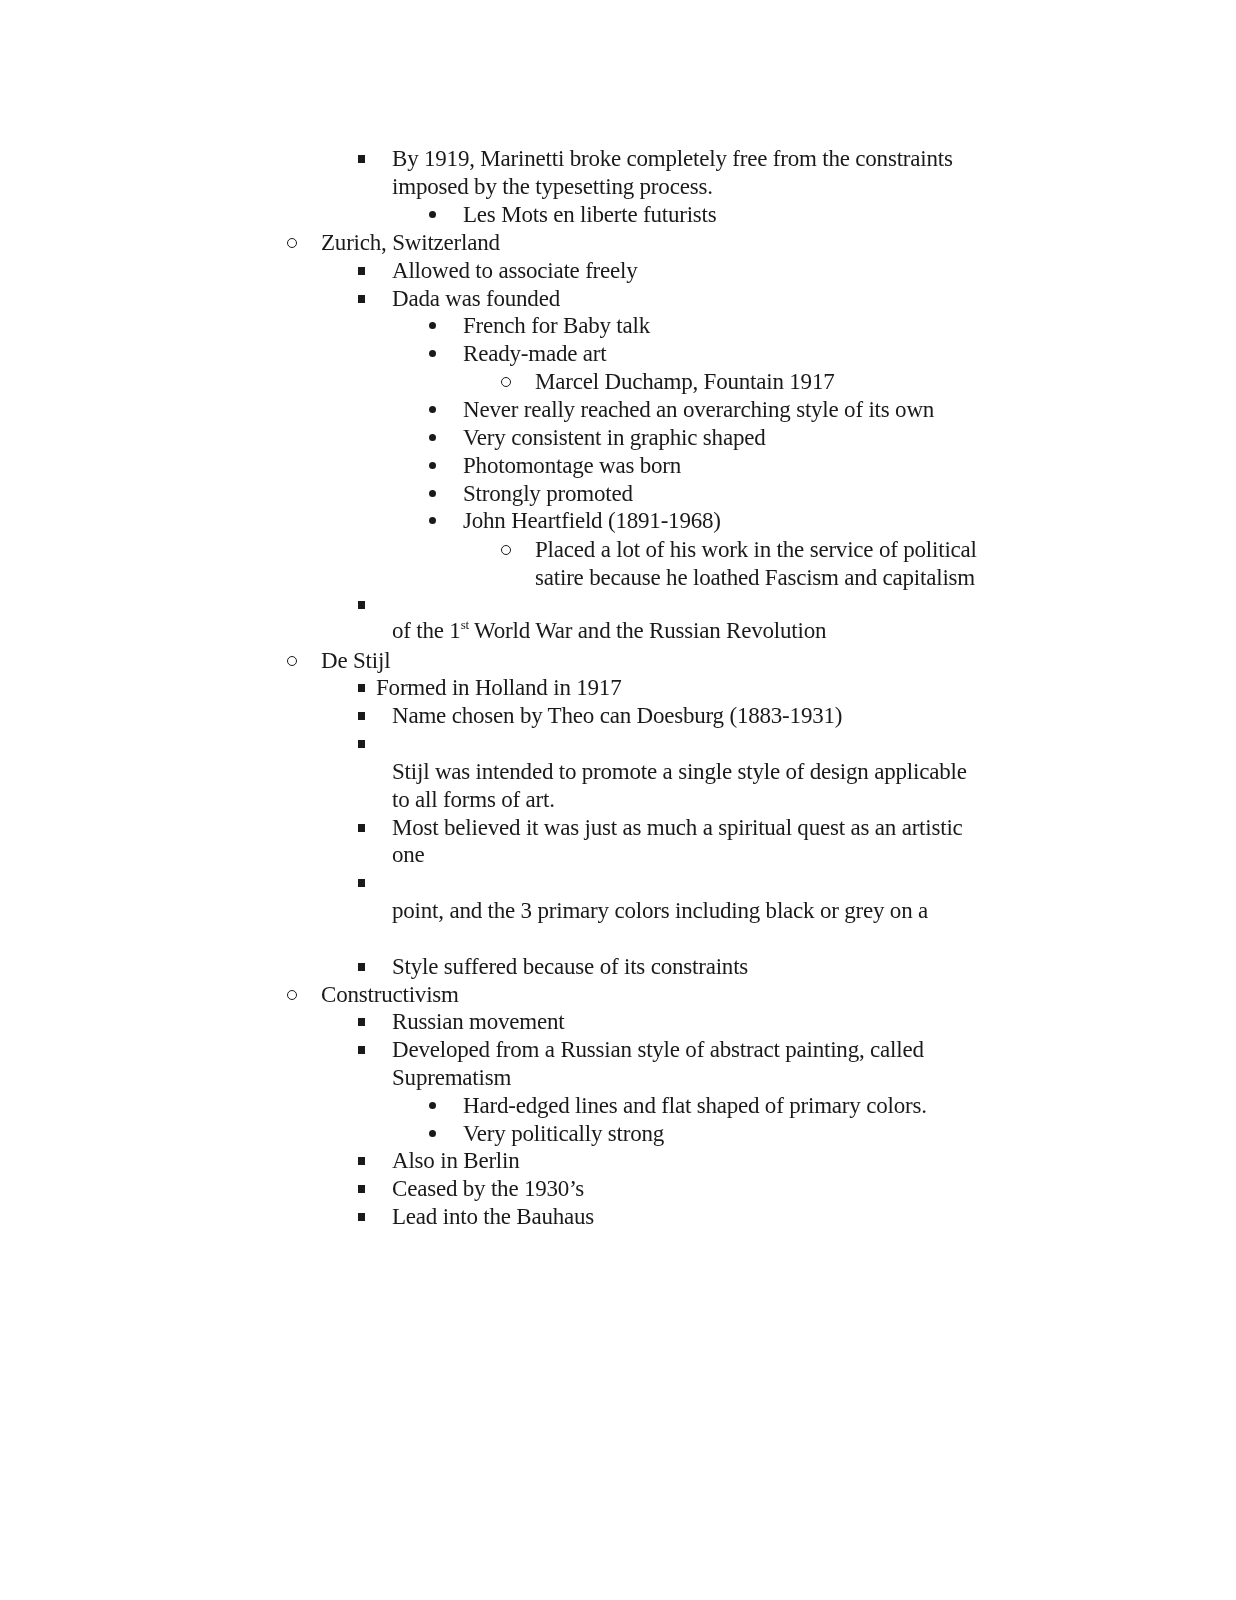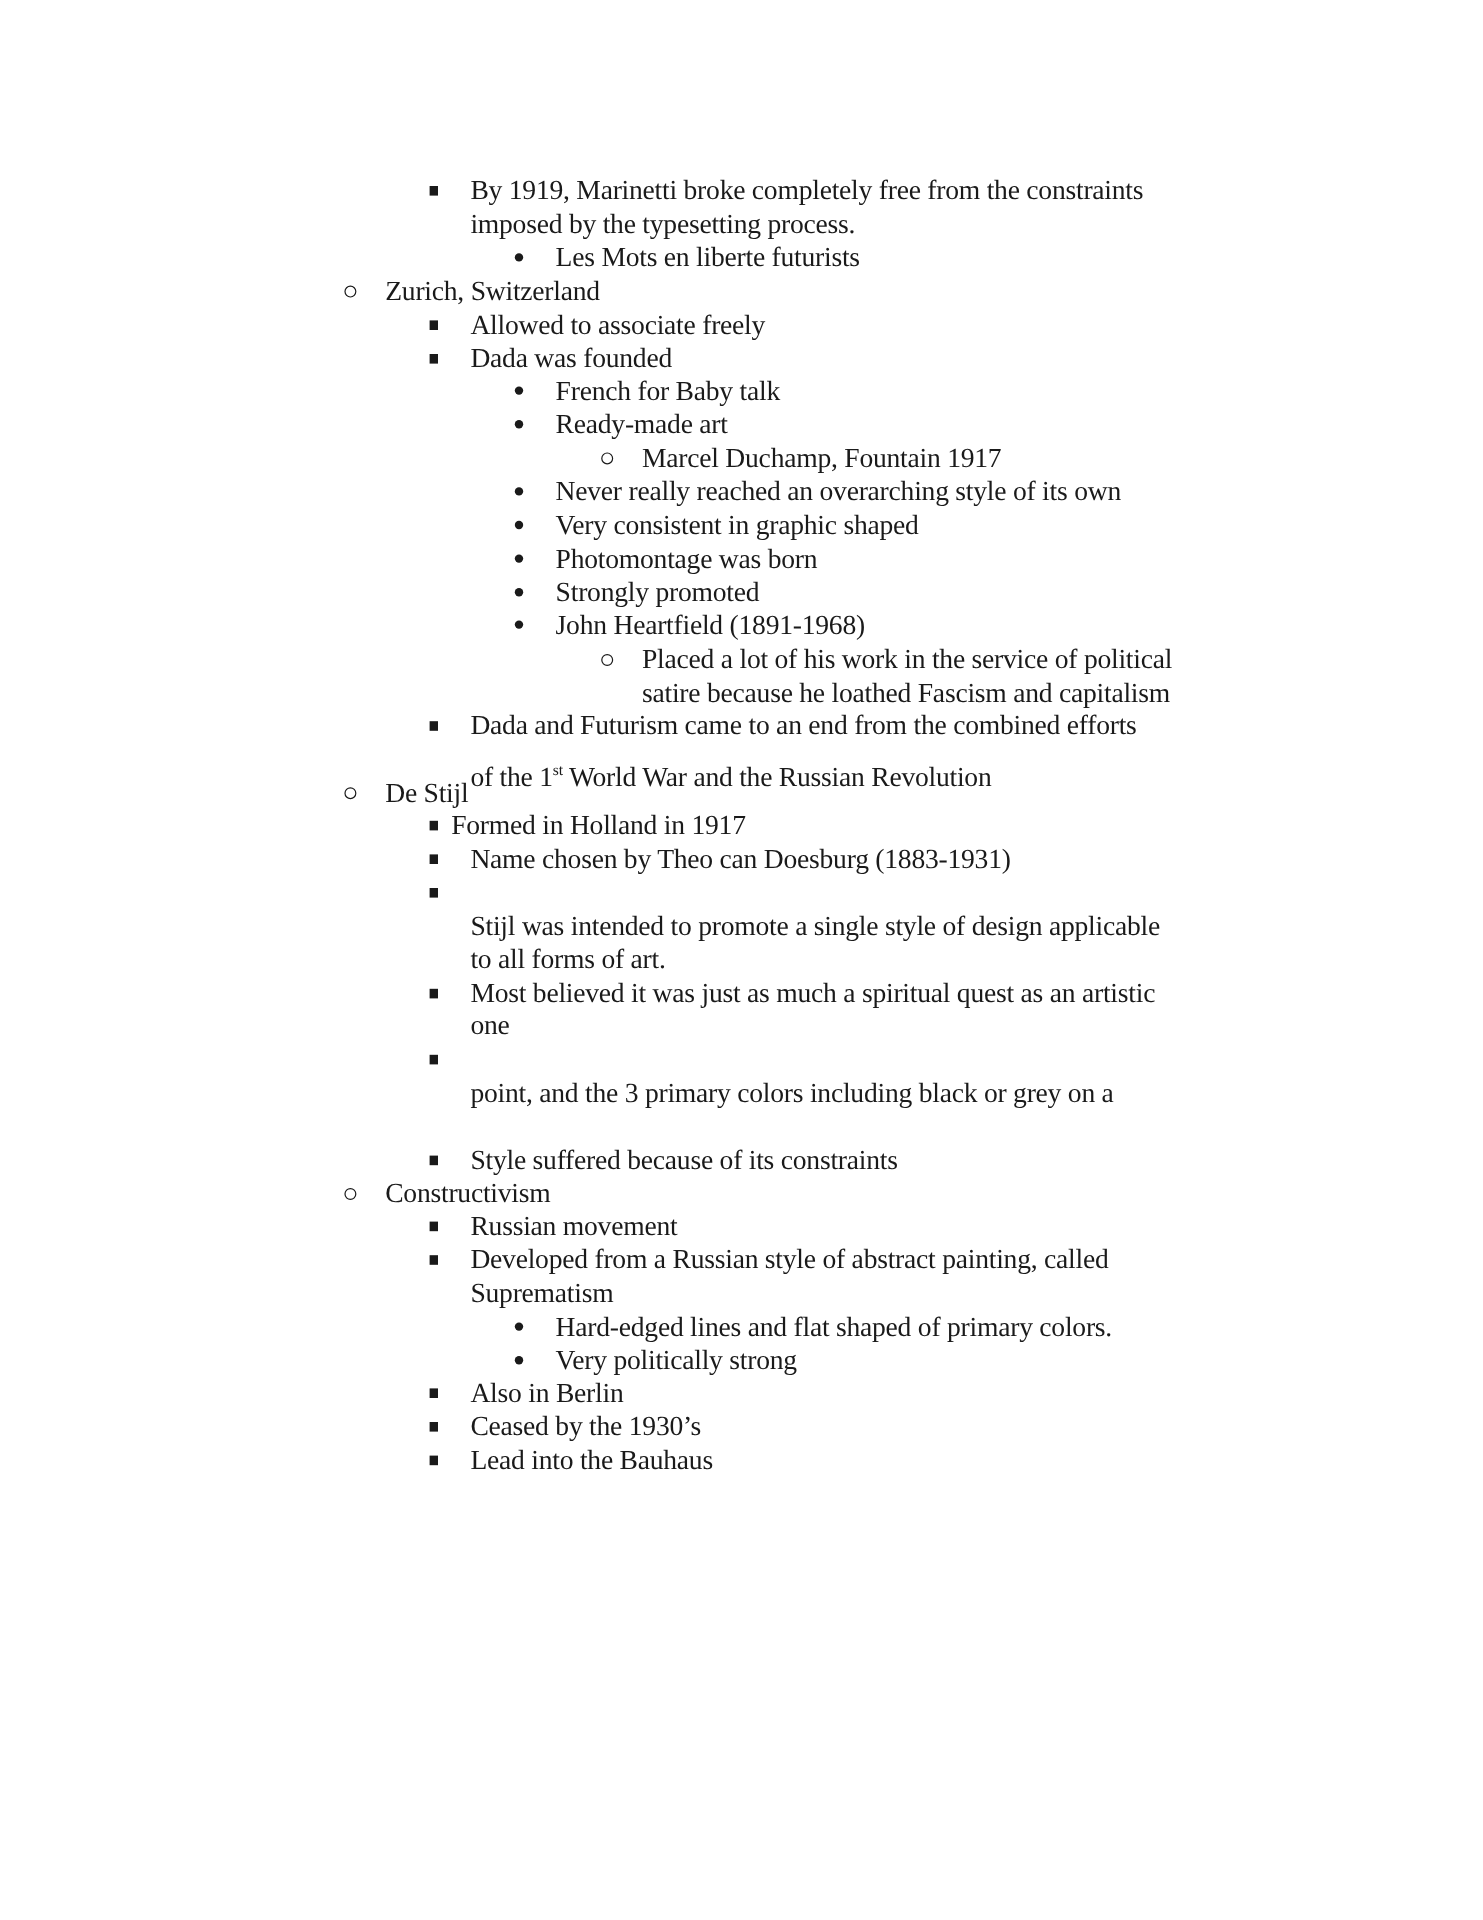--- a/index.html
+++ b/index.html
@@ -40,22 +40,21 @@
     <span class="dot" style="left: 429px; top: 462px;"></span>
     <div class="line" style="left: 463px; top: 452px;">Photomontage was born</div>
     <span class="dot" style="left: 429px; top: 490px;"></span>
     <div class="line" style="left: 463px; top: 480px;">Strongly promoted</div>
     <span class="dot" style="left: 429px; top: 517px;"></span>
     <div class="line" style="left: 463px; top: 507px;">John Heartfield (1891-1968)</div>
     <span class="circ" style="left: 501px; top: 545px;"></span>
     <div class="line" style="left: 535px; top: 564px;">satire because he loathed Fascism and capitalism</div>
     <div class="line" style="left: 535px; top: 536px;">Placed a lot of his work in the service of political</div>
     <span class="sq" style="left: 358px; top: 601px;"></span>
-    <div class="line" style="left: 392px; top: 591px;">Dada and Futurism came to an end from the combined efforts</div>
-    <div class="line" style="left: 392px; top: 634px;"><span>of the 1</span><sup>st</sup><span style="white-space: pre;"> World War and the Russian Revolution</span></div>
+    <div class="line" style="left: 392px; top: 617px;"><span>of the 1</span><sup>st</sup><span style="white-space: pre;"> World War and the Russian Revolution</span></div>
     <span class="circ" style="left: 287px; top: 656px;"></span>
     <div class="line" style="left: 321px; top: 647px;">De Stijl</div>
     <span class="sq" style="left: 358px; top: 684px;"></span>
     <div class="line" style="left: 376px; top: 674px;">Formed in Holland in 1917</div>
     <span class="sq" style="left: 358px; top: 712px;"></span>
     <div class="line" style="left: 392px; top: 702px;">Name chosen by Theo can Doesburg (1883-1931)</div>
     <span class="sq" style="left: 358px; top: 740px;"></span>
     <div class="line" style="left: 392px; top: 758px;">Stijl was intended to promote a single style of design applicable</div>
     <div class="line" style="left: 392px; top: 786px;">to all forms of art.</div>
     <span class="sq" style="left: 358px; top: 824px;"></span>

